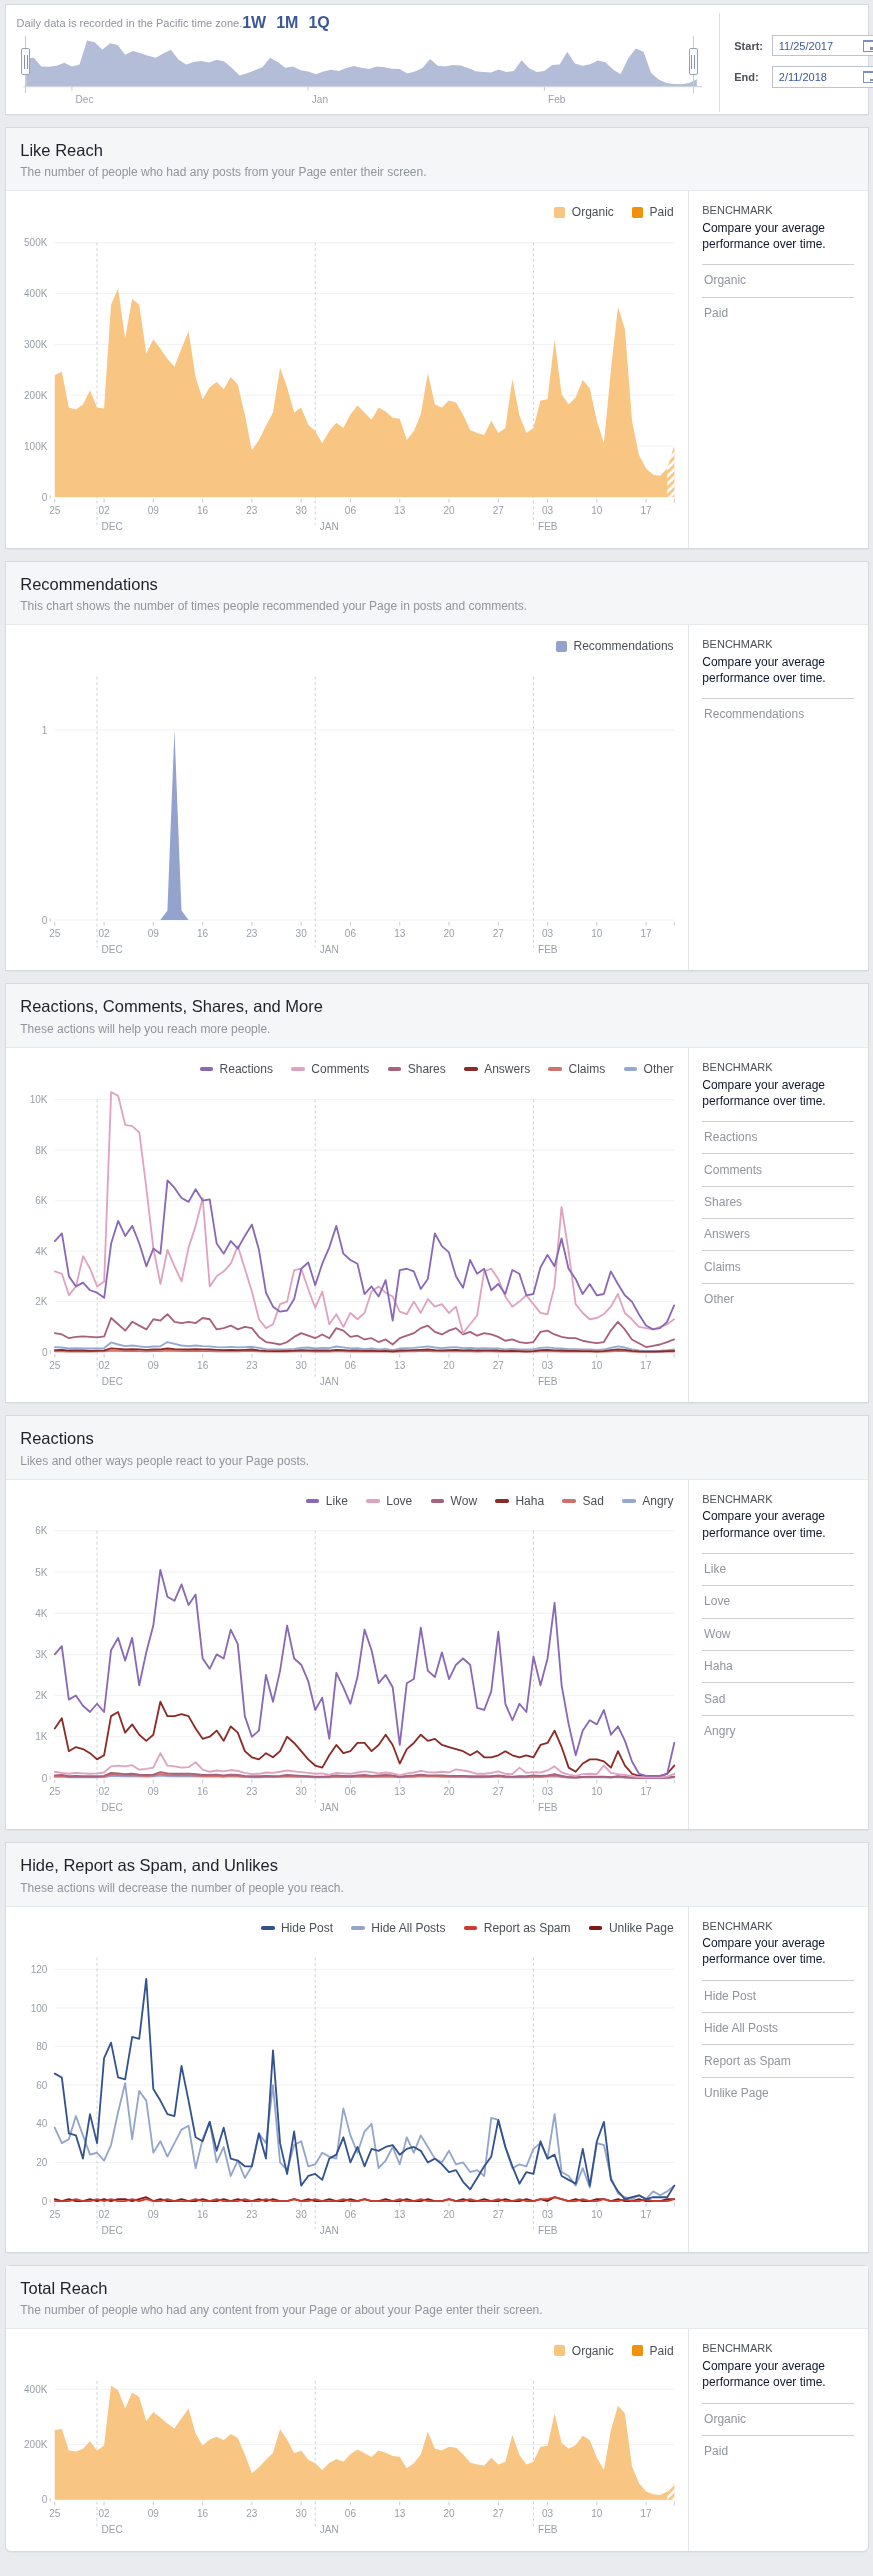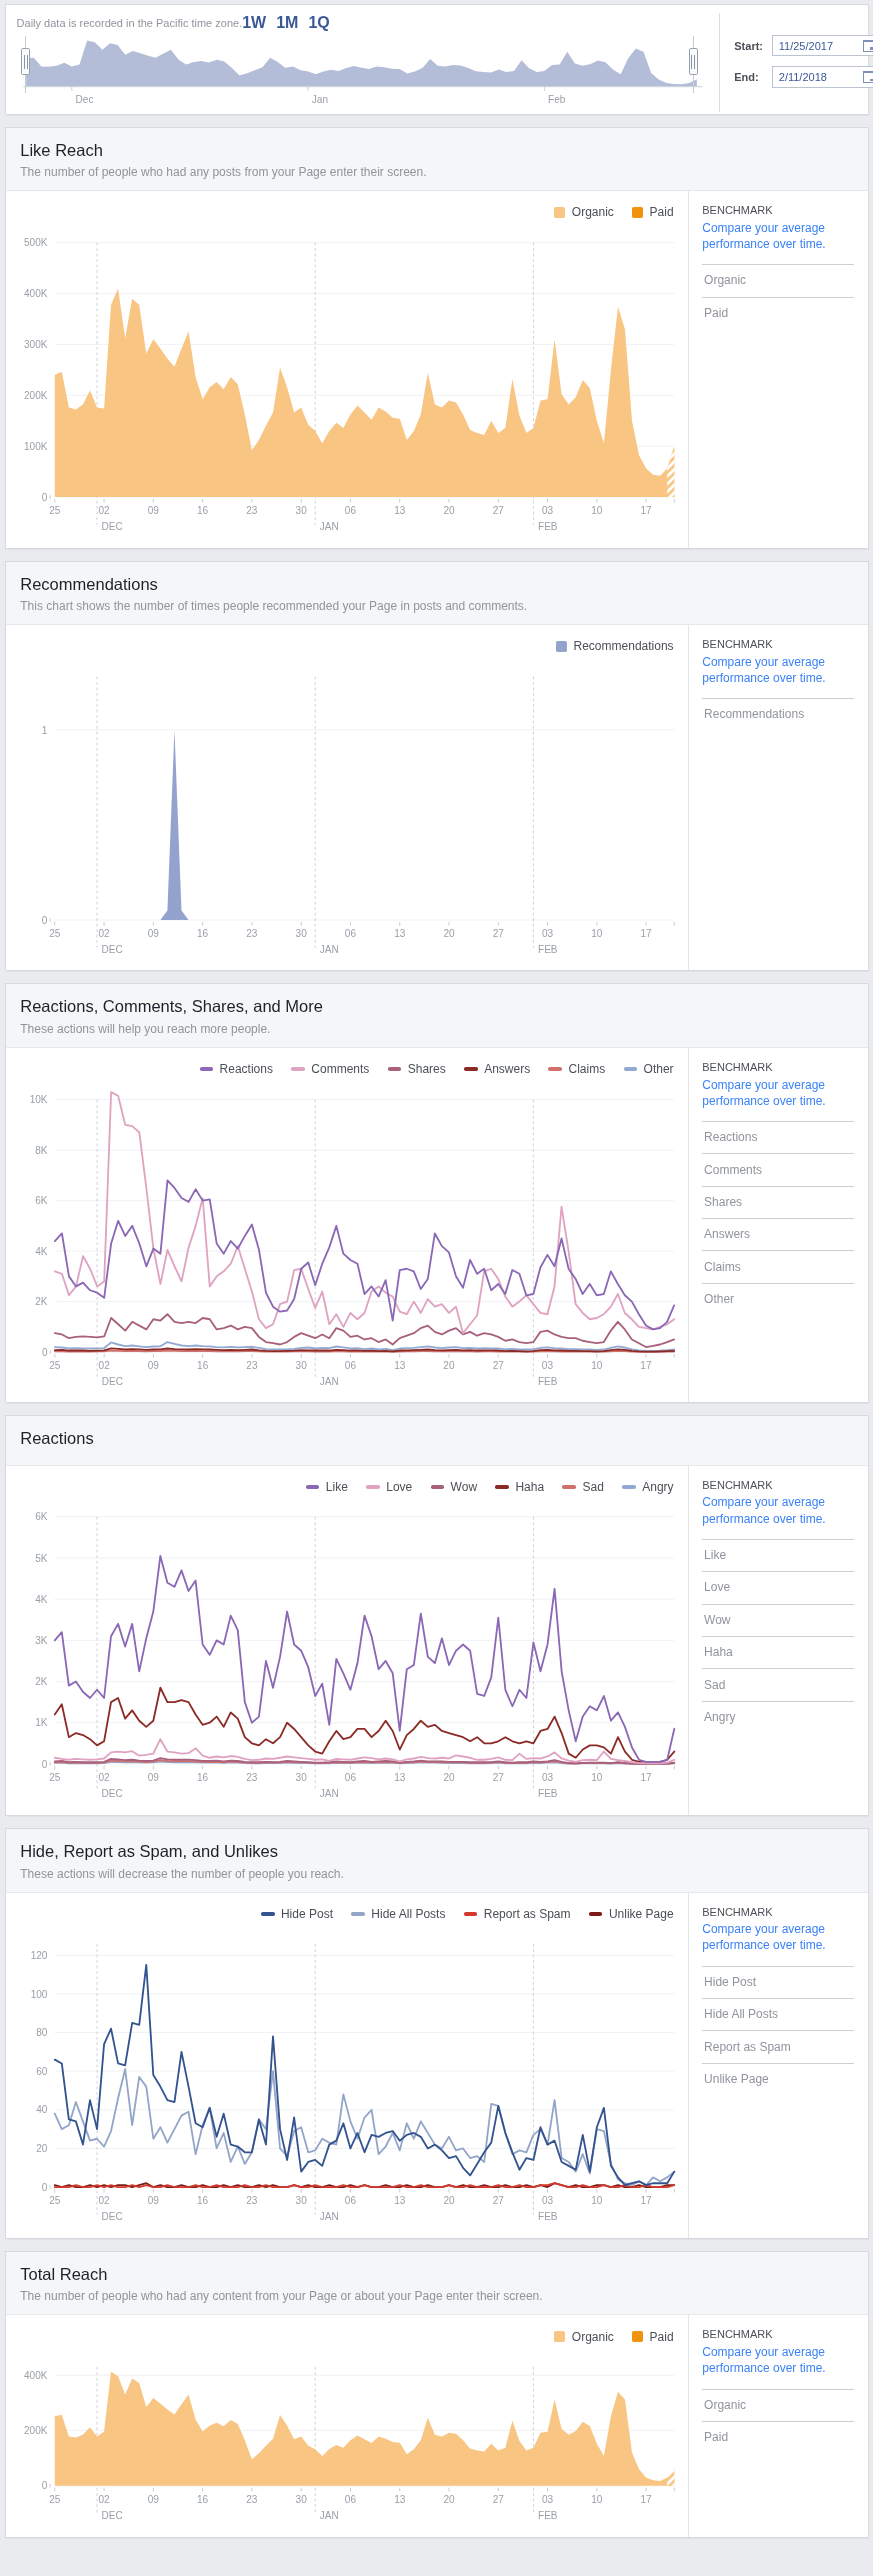--- a/index.html
+++ b/index.html
@@ -34,25 +34,25 @@
   .sec-title{font-size:16.5px;color:#1d2129;font-weight:400;margin:0 0 5.5px;}
   .sec-desc{font-size:12px;color:#90949c;margin:0;}
   .chart-zone{display:flex;}
   .chart-left{flex:1;padding:9.2px 0 3.7px 3.7px;}
   .legend{display:flex;justify-content:flex-end;align-items:center;gap:18.3px;padding-right:14.7px;margin:3.7px 0 7.3px;min-height:16.5px;}
   .legend-item{display:flex;align-items:center;gap:6.4px;font-size:12px;color:#4b4f56;cursor:pointer;}
   .sw-square{width:11px;height:11px;border-radius:1.8px;display:inline-block;}
   .sw-dash{width:13.7px;height:3.7px;border-radius:1.8px;display:inline-block;}
   .benchmark{width:154px;border-left:0.9px solid #e2e5e9;padding:13px 14.7px 13px 13px;}
   .bm-title{font-size:11px;font-weight:normal;color:#4b4f56;margin-bottom:3.7px;}
-  .bm-sub{font-size:12px;color:#3b82f6;line-height:1.35;margin-bottom:12px;}
+  .bm-sub{font-size:12px;color:#0f172a;line-height:1.35;margin-bottom:12px;}
   .bm-list{list-style:none;margin:0;padding:0;}
   .bm-list li{border-top:0.9px solid #ccd0d5;padding:8.2px 1.8px 9.2px;font-size:12px;color:#90949c;cursor:pointer;}
   svg text{font-family:"Liberation Sans","DejaVu Sans",sans-serif;}
-  .last-card{margin-bottom:3.7px;}
+  .last-card{margin-bottom:3.7px;border-radius:6px;}
 </style>
 </head>
 <body>
 
 <div class="card topbar">
   <div class="topbar-flex">
     <div class="tb-left">
       <div class="tb-row1">
         <span class="tb-note">Daily data is recorded in the Pacific time zone.</span>
         <span class="tb-ranges">
@@ -353,20 +353,21 @@
           <li>Claims</li>
           <li>Other</li>
         </ul>
     </aside>
   </div>
 </section>
 
 <section class="card">
   <div class="sec-head">
     <h2 class="sec-title">Reactions</h2>
+    <p class="sec-desc">Likes and other ways people react to your Page posts.</p>
   </div>
   <div class="chart-zone">
     <div class="chart-left">
       <div class="legend">
           <span class="legend-item">
             <span class="sw-dash" style="background: rgb(138, 104, 181);"></span>
             <span>Like</span>
           </span>
           <span class="legend-item">
             <span class="sw-dash" style="background: rgb(223, 163, 193);"></span>

